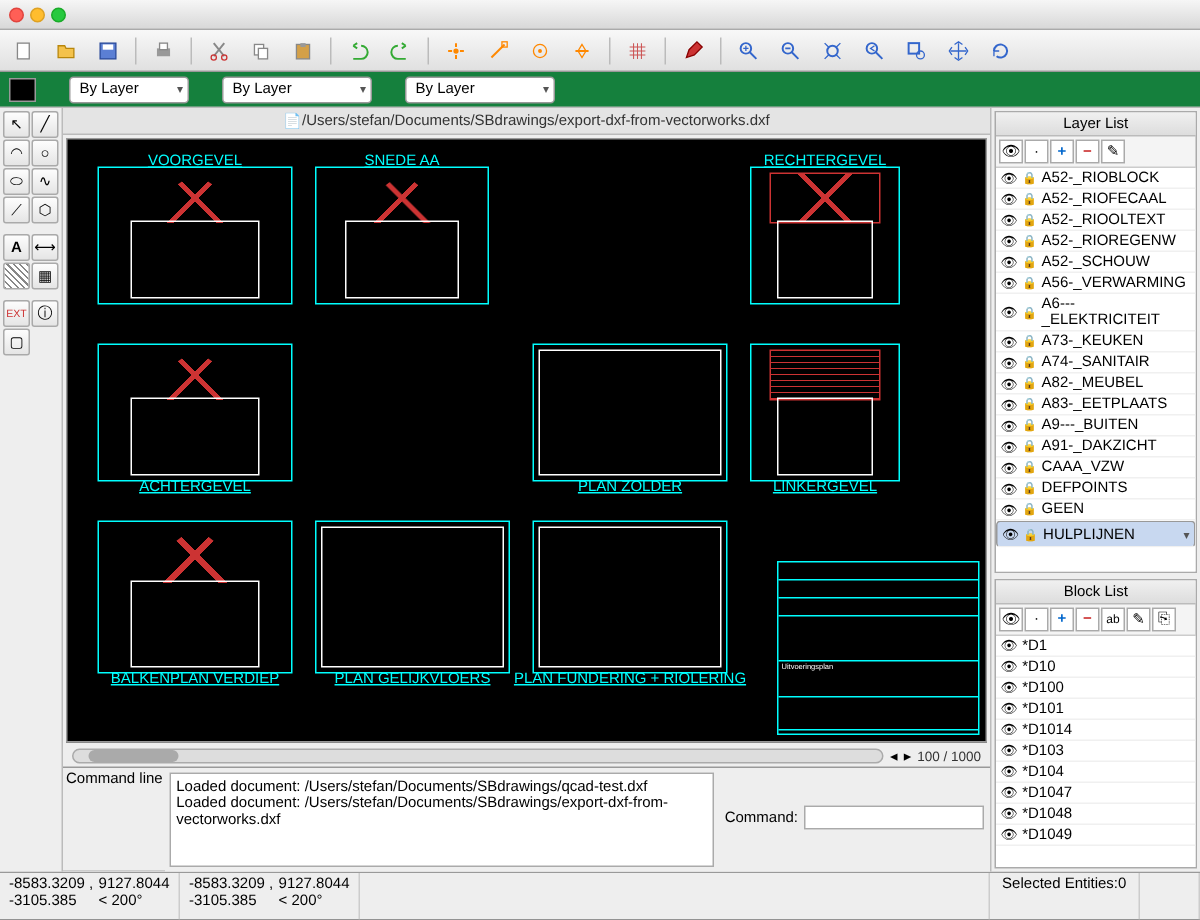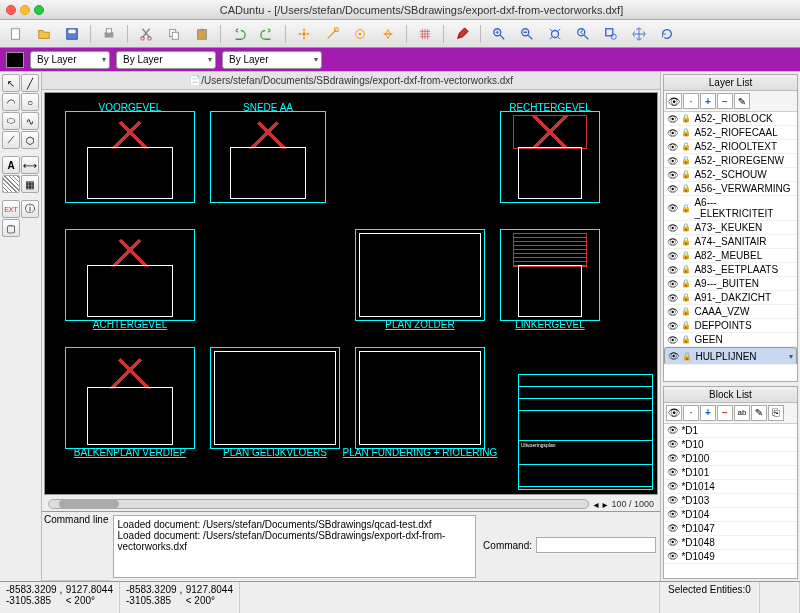--- a/index.html
+++ b/index.html
@@ -6,34 +6,34 @@
 body{background:#e8e8e8;width:800px;height:613px;overflow:hidden;position:relative}
 .titlebar{height:20px;background:linear-gradient(#f6f6f6,#d8d8d8);border-bottom:1px solid #aaa;display:flex;align-items:center;padding:0 6px;gap:5px}
 .traffic{display:flex;gap:4px}
 .tl{width:10px;height:10px;border-radius:50%}
 .tl.r{background:#ff5f56;border:1px solid #e0443e}.tl.y{background:#ffbd2e;border:1px solid #dea123}.tl.g{background:#27c93f;border:1px solid #1aab29}
 .title{flex:1;text-align:center;font-size:11px;color:#333}
 .toolbar{height:28px;background:linear-gradient(#f8f8f8,#e0e0e0);border-bottom:1px solid #999;display:flex;align-items:center;padding:0 6px;gap:8px}
 .tbtn{width:20px;height:20px;display:flex;align-items:center;justify-content:center;border-radius:3px;cursor:pointer}
 .tbtn svg{width:14px;height:14px}
 .tsep{width:1px;height:18px;background:#bbb}
-.selbar{height:24px;background:#a21caf;border-bottom:1px solid #bbb;display:flex;align-items:center;padding:0 6px;gap:6px}
+.selbar{height:24px;background:#15803d;border-bottom:1px solid #bbb;display:flex;align-items:center;padding:0 6px;gap:22px}
 .sel{height:18px;border:1px solid #999;border-radius:3px;background:#fff;padding:0 14px 0 6px;display:flex;align-items:center;font-size:10px;min-width:80px;position:relative}
 .sel::after{content:"▾";position:absolute;right:3px;font-size:8px;color:#555}
 .colorbox{width:18px;height:16px;border:1px solid #999;background:#000}
 .main{display:flex;height:509px}
 .ltools{width:42px;background:#eee;border-right:1px solid #bbb;display:flex;flex-direction:column;padding:2px}
 .ltrow{display:flex;gap:1px;margin-bottom:1px}
 .ltbtn{width:18px;height:18px;border:1px solid #aaa;background:linear-gradient(#fdfdfd,#e5e5e5);display:flex;align-items:center;justify-content:center;cursor:pointer;border-radius:2px}
 .center{flex:1;display:flex;flex-direction:column;background:#eee}
 .doctab{height:18px;display:flex;align-items:center;justify-content:center;font-size:10px;color:#333;background:#e4e4e4;border-bottom:1px solid #bbb}
 .canvas{flex:1;background:#000;margin:2px;border:1px solid #999;position:relative;overflow:hidden}
 .dwg{position:absolute;border:1px solid #0ff;font-size:6px;color:#fff}
 .dwg .lbl{position:absolute;bottom:-10px;left:50%;transform:translateX(-50%);color:#0ff;white-space:nowrap;text-decoration:underline}
-.dwg .tlb{position:absolute;top:-10px;left:50%;transform:translateX(-50%);color:#0ff;white-space:nowrap;}
+.dwg .tlb{position:absolute;top:-10px;left:50%;transform:translateX(-50%);color:#0ff;white-space:nowrap;text-decoration:underline}
 .house{position:absolute;inset:3px}
 .roof{position:absolute;top:0;left:10%;right:10%;height:40%;background:linear-gradient(45deg,transparent 48%,#c33 48% 52%,transparent 52%),linear-gradient(-45deg,transparent 48%,#c33 48% 52%,transparent 52%);clip-path:polygon(50% 0,100% 100%,0 100%)}
 .walls{position:absolute;top:38%;left:15%;right:15%;bottom:0;border:1px solid #fff}
 .plan{position:absolute;inset:3px;border:1px solid #fff}
 .scrolls{height:14px;display:flex;align-items:center;padding:0 6px;gap:4px}
 .scrollh{flex:1;height:10px;background:#ddd;border:1px solid #aaa;border-radius:5px;position:relative}
 .scrollh::before{content:"";position:absolute;left:10px;width:60px;height:8px;background:#aaa;border-radius:4px}
 .zoom{font-size:9px;color:#333}
 .cmdpanel{height:70px;background:#eee;border-top:1px solid #999;display:flex;}
 .cmdtitle{text-align:center;font-size:10px;padding:2px;border-bottom:1px solid #ccc}
@@ -57,21 +57,20 @@
 </style>
 </head>
 <body>
 
 <div class="titlebar">
   <div class="traffic">
     <div class="tl r"></div>
     <div class="tl y"></div>
     <div class="tl g"></div>
   </div>
-  <div class="title">CADuntu - [/Users/stefan/Documents/SBdrawings/export-dxf-from-vectorworks.dxf]</div>
 </div>
 
 <div class="toolbar">
   <div class="tbtn">
       <svg viewBox="0 0 16 16">
         <rect x="3" y="2" width="9" height="12" fill="#fff" stroke="#888"></rect>
       </svg>
     </div>
   <div class="tbtn">
       <svg viewBox="0 0 16 16">

